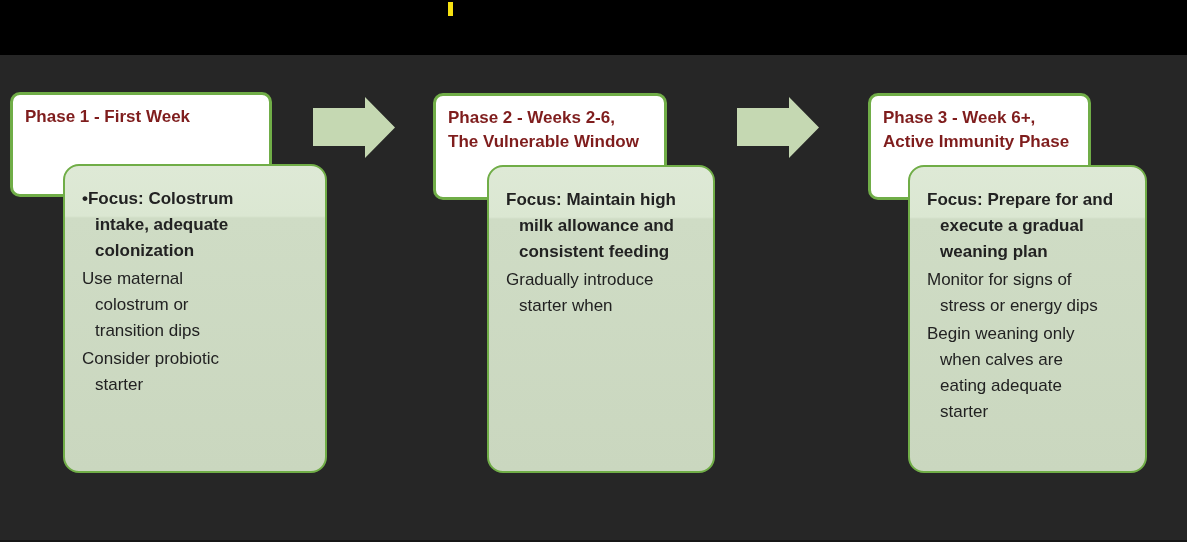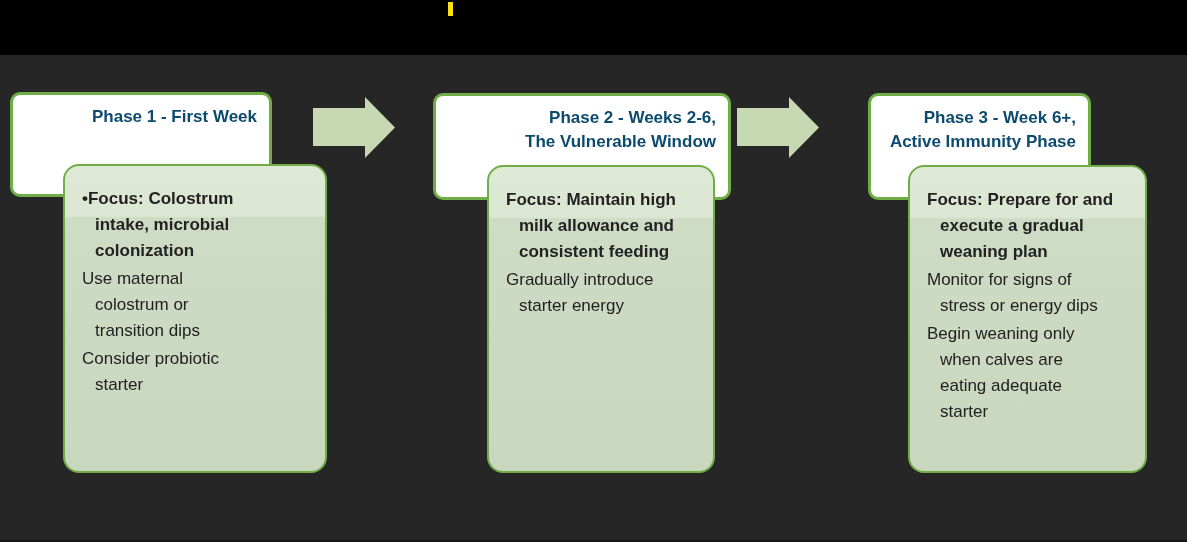--- a/index.html
+++ b/index.html
@@ -31,23 +31,22 @@
     border:3px solid var(--box-border, #70ad47);
     border-radius:10px;
     box-sizing:border-box;
     z-index:1;
   }
   .phase-title {
     padding:10px 12px;
     font-weight:bold;
     font-size:17px;
     line-height:24px;
-    color:#0c4a6e;
+    color:#7f1d1d;
     white-space:pre-line;
-    text-align:right;
   }
   .phase-body {
     position:absolute;
     border:2px solid var(--box-border, #70ad47);
     border-radius:16px;
     box-sizing:border-box;
     z-index:2;
     background:linear-gradient(180deg,
       var(--body-bg-top, #dee9d6) 0px,
       #dbe7d2 50px,
@@ -75,45 +74,45 @@
 
   <div class="topbar">
     <div class="caret"></div>
   </div>
 
   <div class="phase-header" style="left:10px; top:92px; width:262px; height:105px;">
     <div class="phase-title">Phase 1 - First Week</div>
   </div>
   <div class="phase-body" style="left:63px; top:164px; width:264px; height:309px;">
     <p class="focus">•Focus: Colostrum
-intake, microbial
+intake, adequate
 colonization</p>
     <p>Use maternal
 colostrum or
 transition dips</p>
     <p>Consider probiotic
 starter</p>
   </div>
 
   <div class="arrow" style="left:313px; top:97px;">
     <svg width="82" height="61" viewBox="0 0 82 61" xmlns="http://www.w3.org/2000/svg">
       <polygon points="0,11 52,11 52,0 82,30.5 52,61 52,49 0,49"></polygon>
     </svg>
   </div>
 
-  <div class="phase-header" style="left:433px; top:93px; width:298px; height:107px;">
+  <div class="phase-header" style="left:433px; top:93px; width:234px; height:107px;">
     <div class="phase-title">Phase 2 - Weeks 2-6,
 The Vulnerable Window</div>
   </div>
   <div class="phase-body" style="left:487px; top:165px; width:228px; height:308px;">
     <p class="focus">Focus: Maintain high
 milk allowance and
 consistent feeding</p>
     <p>Gradually introduce
-starter energy</p>
+starter when</p>
   </div>
 
   <div class="arrow" style="left:737px; top:97px;">
     <svg width="82" height="61" viewBox="0 0 82 61" xmlns="http://www.w3.org/2000/svg">
       <polygon points="0,11 52,11 52,0 82,30.5 52,61 52,49 0,49"></polygon>
     </svg>
   </div>
 
   <div class="phase-header" style="left:868px; top:93px; width:223px; height:107px;">
     <div class="phase-title">Phase 3 - Week 6+,

